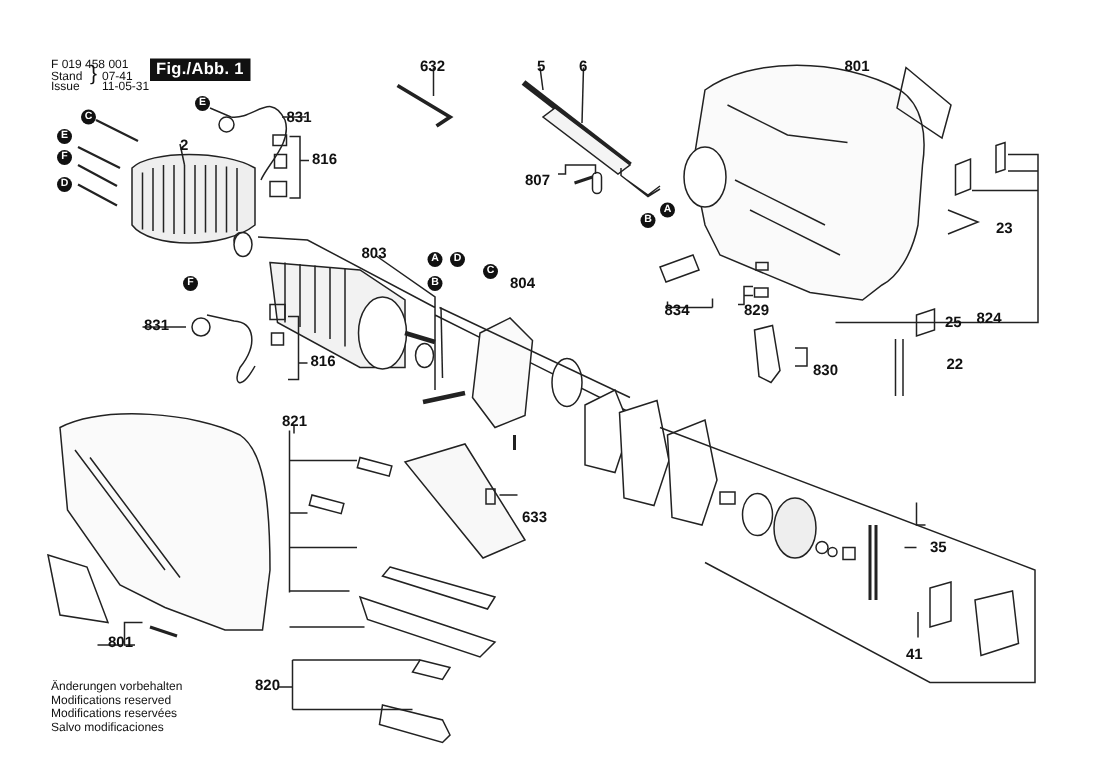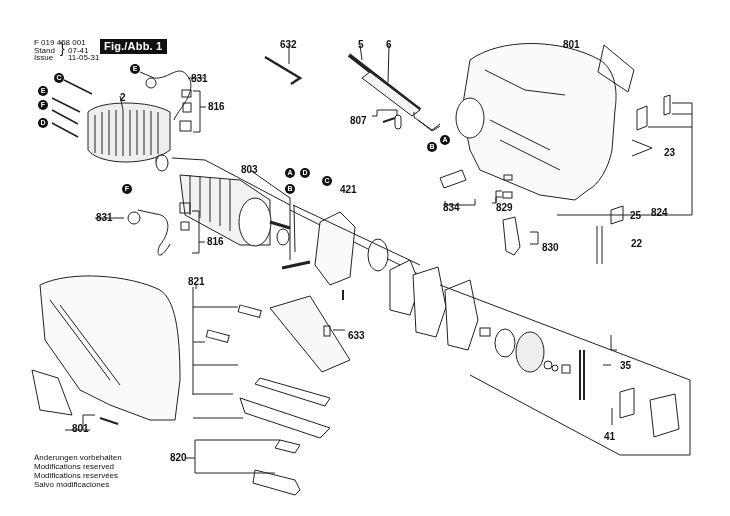--- a/index.html
+++ b/index.html
@@ -175,32 +175,32 @@
 
 <div class="lbl" style="left:280px;top:40px;">632</div>
 <div class="lbl" style="left:358px;top:40px;">5</div>
 <div class="lbl" style="left:386px;top:40px;">6</div>
 <div class="lbl" style="left:563px;top:40px;">801</div>
 <div class="lbl" style="left:191px;top:74px;">831</div>
 <div class="lbl" style="left:120px;top:93px;">2</div>
 <div class="lbl" style="left:208px;top:102px;">816</div>
 <div class="lbl" style="left:350px;top:116px;">807</div>
 <div class="lbl" style="left:241px;top:165px;">803</div>
-<div class="lbl" style="left:340px;top:185px;">421</div>
+<div class="lbl" style="left:340px;top:185px;">804</div>
 <div class="lbl" style="left:443px;top:203px;">834</div>
 <div class="lbl" style="left:478px;top:203px;margin-left:18px;">829</div>
 <div class="lbl" style="left:542px;top:229px;margin-top:14px;">830</div>
 <div class="lbl" style="left:664px;top:148px;">23</div>
 <div class="lbl" style="left:630px;top:211px;">25</div>
 <div class="lbl" style="left:651px;top:208px;">824</div>
 <div class="lbl" style="left:631px;top:239px;">22</div>
 <div class="lbl" style="left:96px;top:213px;">831</div>
 <div class="lbl" style="left:207px;top:237px;">816</div>
 <div class="lbl" style="left:188px;top:277px;">821</div>
-<div class="lbl" style="left:348px;top:331px;">633</div>
+<div class="lbl" style="left:348px;top:341px;">633</div>
 <div class="lbl" style="left:620px;top:361px;">35</div>
 <div class="lbl" style="left:604px;top:432px;">41</div>
 <div class="lbl" style="left:72px;top:424px;">801</div>
 <div class="lbl" style="left:170px;top:453px;">820</div>
 
 <div class="badge" style="left:54px;top:73px;">C</div>
 <div class="badge" style="left:130px;top:64px;">E</div>
 <div class="badge" style="left:38px;top:86px;">E</div>
 <div class="badge" style="left:38px;top:100px;">F</div>
 <div class="badge" style="left:38px;top:118px;">D</div>

